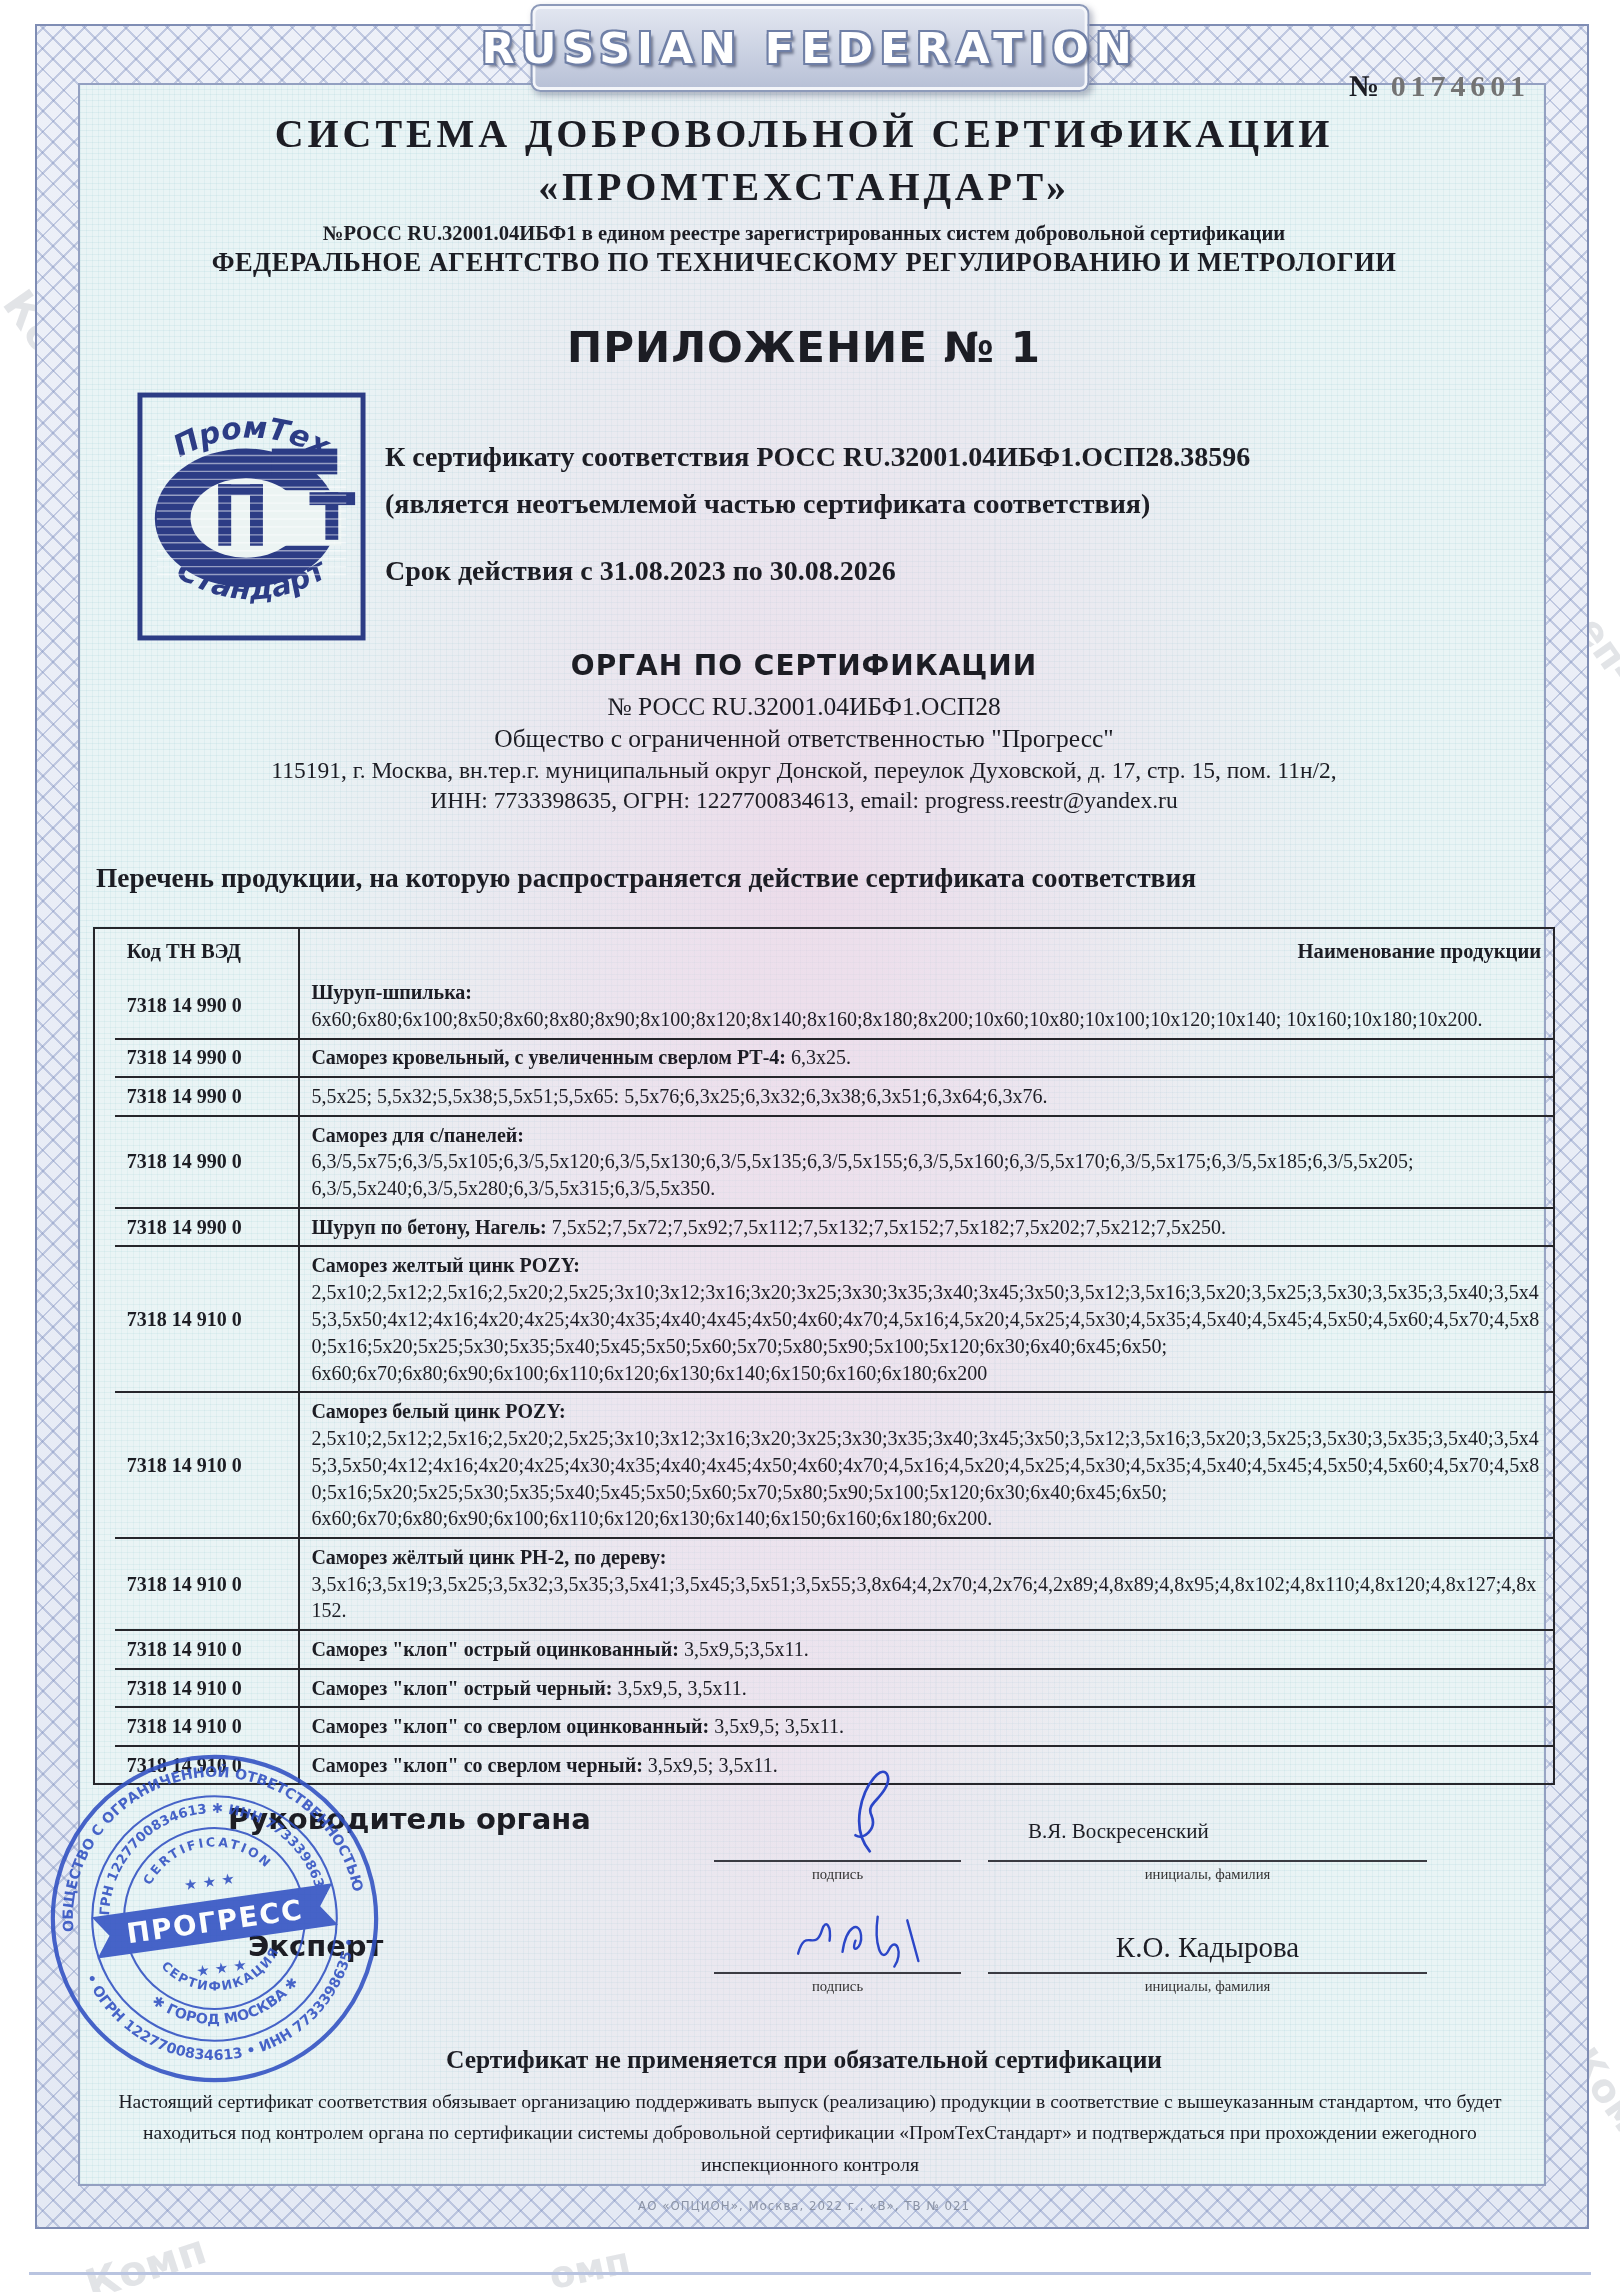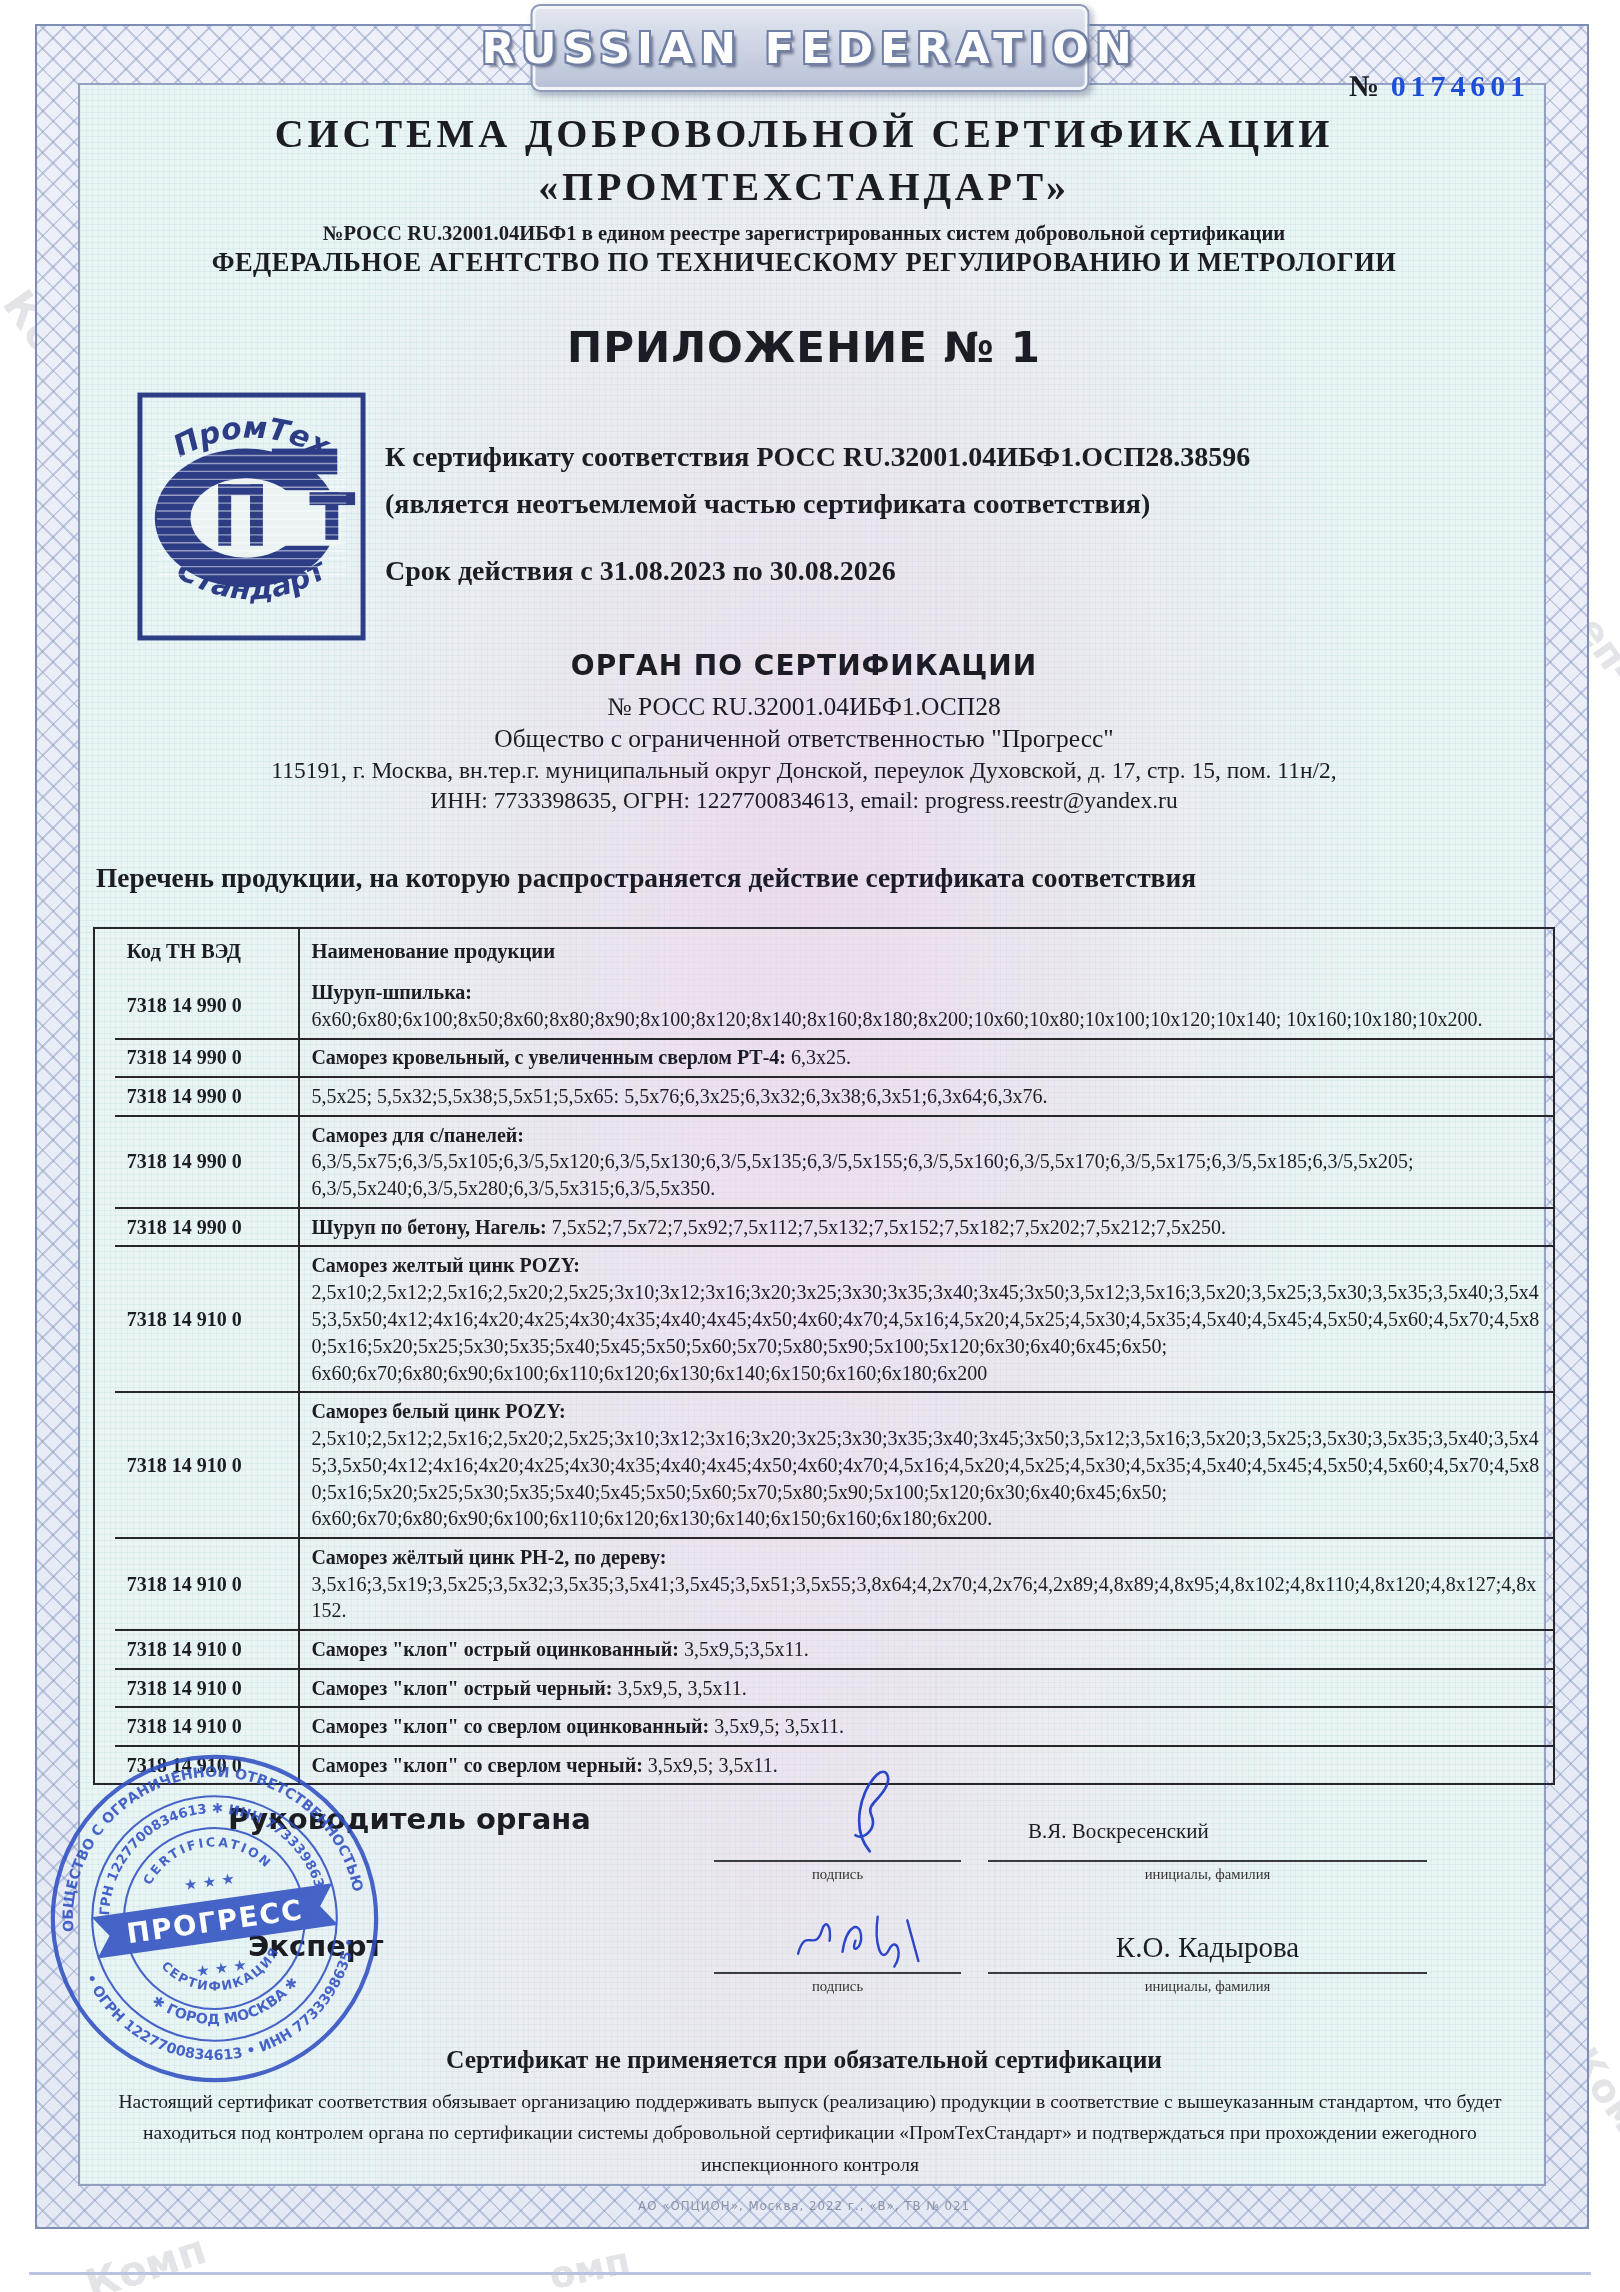--- a/index.html
+++ b/index.html
@@ -37,21 +37,21 @@
           border:2.9px solid #8d9ab9;border-radius:9.8px;
           box-shadow:inset 0 0 0 2.9px #f4f6fa, 2.9px 3.9px 5.9px rgba(60,70,100,.35);
           display:flex;align-items:center;justify-content:center;}
   .plaque span{font-family:"DejaVu Sans","Liberation Sans",sans-serif;font-weight:900;
           font-size:43px;letter-spacing:6.9px;color:#ffffff;white-space:nowrap;
           text-shadow:-2px -2px 0 #6f7fa6, 2px -2px 0 #6f7fa6, -2px 2px 0 #6f7fa6,
                        2px 2px 0 #6f7fa6, 3.9px 3.9px 2.9px rgba(40,50,80,.55);}
 
   
   .serial{position:absolute;top:69px;right:90px;font-size:30px;font-weight:bold;letter-spacing:2px;}
-  .serial .num{color:#1d4ed8;letter-spacing:4.9px;}
+  .serial .num{color:#737373;letter-spacing:4.9px;}
   .ctr{left:0;right:12px;text-align:center;}
   .t-system1{top:110px;font-size:40px;font-weight:bold;letter-spacing:3.9px;}
   .t-system2{top:163px;font-size:40px;font-weight:bold;letter-spacing:3.9px;}
   .t-registry{top:222px;font-size:20.6px;font-weight:bold;}
   .t-agency{top:247px;font-size:26.5px;font-weight:bold;letter-spacing:0.5px;}
   .t-appendix{top:323px;font-size:42px;font-weight:bold;
               font-family:"DejaVu Sans","Liberation Sans",sans-serif;letter-spacing:1px;}
 
   
   .logo{left:135px;top:390px;width:233px;height:253px;}
@@ -69,21 +69,21 @@
   
   .tbltitle{left:96px;top:863px;font-size:27.4px;font-weight:bold;}
   .tbl{left:93px;top:927px;width:1438px;border:2.9px solid #26262b;background:rgba(255,255,255,.06);padding-left:20px;}
   .trow{display:flex;border-top:2px solid #26262b;}
   .trow:first-child{border-top:none;}
   .tcell{padding:4.9px 11.8px;font-size:20px;line-height:1.34;}
   .tcell.code{width:159px;flex:0 0 159px;border-right:2px solid #26262b;font-weight:bold;
               display:flex;align-items:center;}
   .tcell.name{flex:1;overflow-wrap:anywhere;word-break:break-word;}
   .thead .tcell{font-weight:bold;font-size:20.6px;padding:8.8px 11.8px;}
-  .thead .tcell.name{text-align:left;}
+  .thead .tcell.name{text-align:right;}
   .lead{font-weight:bold;}
   .lead.stacked{display:block;}
   .rest{font-weight:normal;}
 
   
   .role1{left:228px;top:1802px;font-size:29px;font-weight:bold;
          font-family:"DejaVu Sans","Liberation Sans",sans-serif;}
   .role2{left:248px;top:1929px;font-size:29px;font-weight:bold;
          font-family:"DejaVu Sans","Liberation Sans",sans-serif;}
   .sigline{border-top:2px solid #3b3b42;height:0;}

